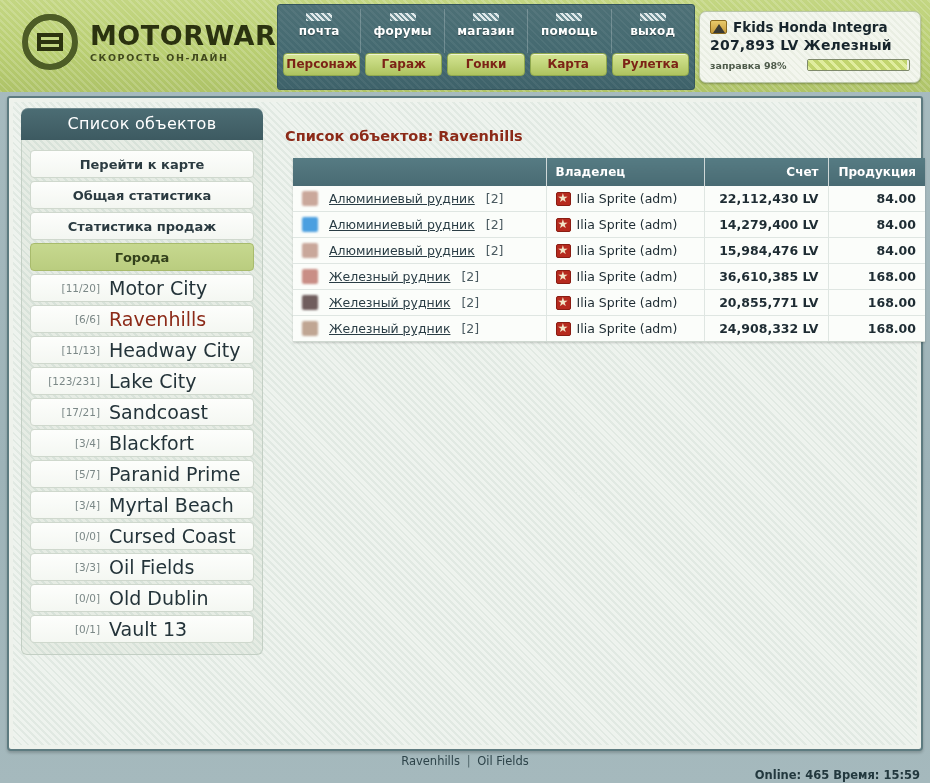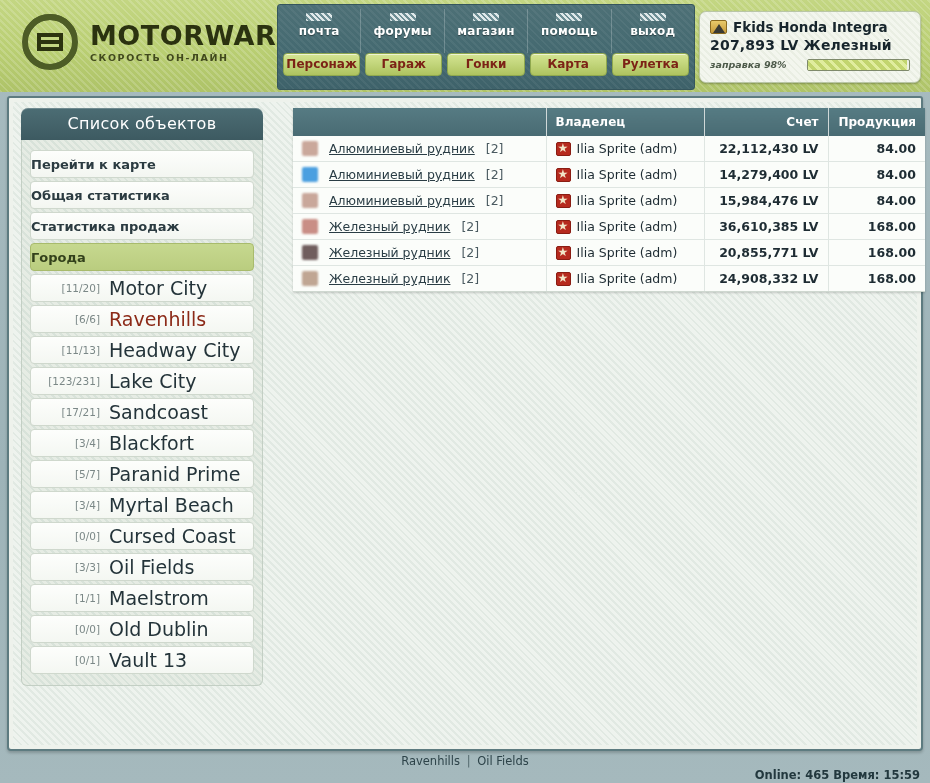--- a/index.html
+++ b/index.html
@@ -180,21 +180,21 @@
     border-bottom: 9px solid #3a3a33;
   }
   .user-name {
     font-size: 13.5px; font-weight: bold; color: #17252c; text-align: right;
   }
   .user-money {
     font-size: 14px; font-weight: bold; color: #17252c;
     margin-top: 2px; letter-spacing: .2px;
   }
   .fuel-row {
-    display: flex; align-items: flex-start; gap: 20px; margin-top: 6px; font-style: italic;
+    display: flex; align-items: flex-end; gap: 20px; margin-top: 6px;
   }
   .fuel-label { font-size: 9.5px; color: #4d5a4a; font-weight: bold; }
   .fuel-bar {
     flex: 1; height: 12px;
     border: 1px solid #7f8a6b;
     border-radius: 2px;
     background: #eef1e5;
     position: relative;
     overflow: hidden;
   }
@@ -244,20 +244,21 @@
       repeating-linear-gradient(45deg, rgba(190,208,198,.35) 0 2px, rgba(0,0,0,0) 2px 5px),
       #e6ece4;
     border: 1px solid #c3cfc4;
     border-top: 0;
     border-radius: 0 0 6px 6px;
     padding: 10px 8px 8px;
   }
   .side-btn {
     height: 28px;
     line-height: 27px;
+    text-align: center;
     background: linear-gradient(180deg,#fdfefc 0%, #f3f6f1 100%);
     border: 1px solid #cfd8cd;
     border-radius: 4px;
     margin-bottom: 3px;
     font-size: 13px;
     font-weight: bold;
     color: #2b3b41;
     cursor: pointer;
   }
   .side-btn.active {
@@ -503,36 +504,33 @@
               </div>
               <div class="city-row">
                 <span class="city-count">[0/0]</span>
                 <span class="city-name">Cursed Coast</span>
               </div>
               <div class="city-row">
                 <span class="city-count">[3/3]</span>
                 <span class="city-name">Oil Fields</span>
               </div>
               <div class="city-row">
-                <span class="city-count">[1/1]</span>
-                <span class="city-name">Maelstrom</span>
-              </div>
-              <div class="city-row">
                 <span class="city-count">[0/0]</span>
                 <span class="city-name">Old Dublin</span>
               </div>
               <div class="city-row">
                 <span class="city-count">[0/1]</span>
                 <span class="city-name">Vault 13</span>
               </div>
             </div>
         </div>
       </div>
 
       <div class="content">
+        <div class="content-title">Список объектов: Ravenhills</div>
         <table class="objects">
           <thead>
             <tr>
               <th class="col-name"></th>
               <th class="col-owner">Владелец</th>
               <th class="col-acct">Счет</th>
               <th class="col-prod">Продукция</th>
             </tr>
           </thead>
           <tbody id="objects-body">

